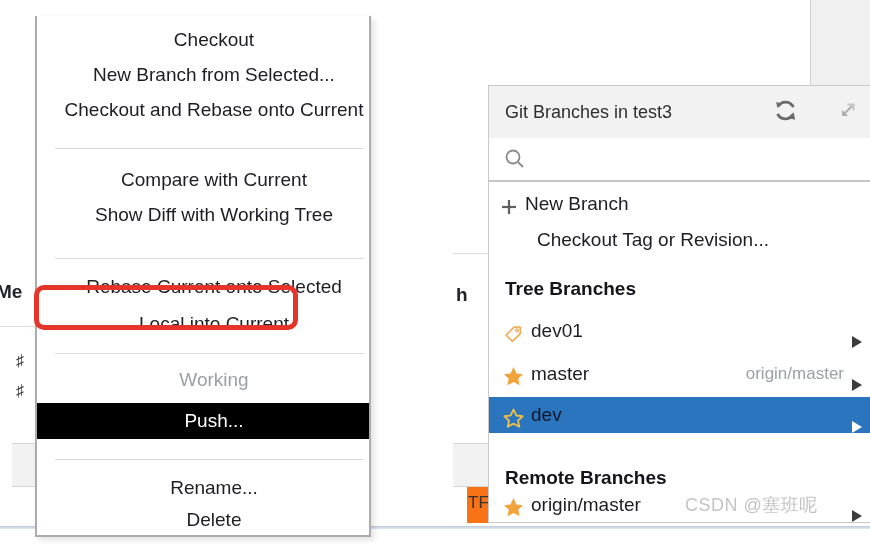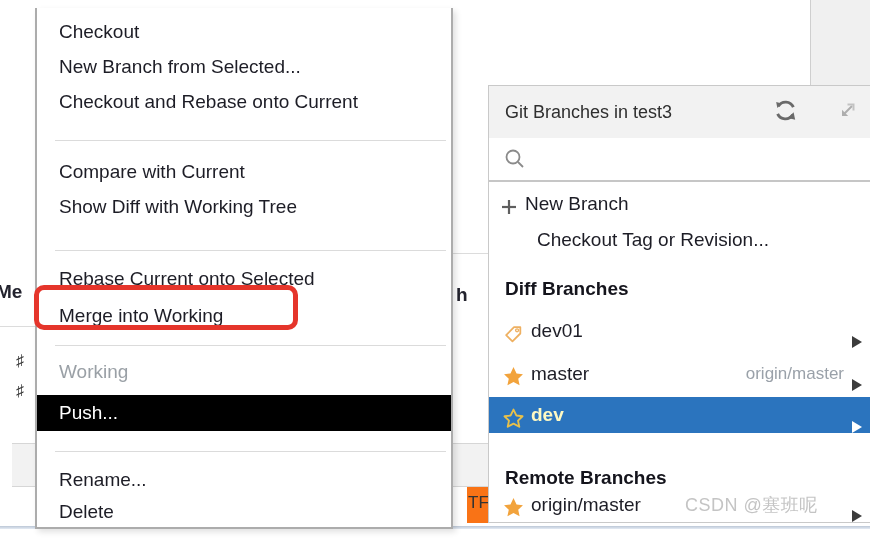--- a/index.html
+++ b/index.html
@@ -8,24 +8,24 @@
   .abs{position:absolute;}
 
   
   .bg-frag{color:#23232e;font-weight:bold;font-size:19px;white-space:nowrap;}
   .bg-line{background:#dcdcdc;}
   .bg-band{background:#f2f2f2;border-top:1px solid #d6d6d6;border-bottom:1px solid #d6d6d6;}
   .sharp{font-size:16px;color:#3a3a3a;font-style:italic;}
   .status-frag{font-size:17px;color:#333;font-weight:normal;}
 
   
-  #menu{left:35px;top:8px;width:418px;height:521px;background:#fff;
+  #menu{left:35px;top:16px;width:336px;height:521px;background:#fff;
         border-left:2px solid #acacac;border-right:2px solid #acacac;
         border-bottom:2px solid #acacac;box-sizing:border-box;
-        box-shadow:3px 3px 6px rgba(0,0,0,0.12);z-index:10;}
+        box-shadow:3px 3px 6px rgba(0,0,0,0.12);z-index:10;text-align:center;}
   .menu-item{position:absolute;left:0;right:0;height:34px;line-height:34px;
              padding-left:22px;font-size:19px;color:#1d1d26;white-space:nowrap;}
   .menu-item.disabled{color:#9aa0a6;}
   .menu-item.selected{color:#fff;}
   .menu-sep{position:absolute;left:18px;right:5px;height:1px;background:#dbdbdb;}
 
   
   #red-box{left:34px;top:285px;width:264px;height:45px;border:5px solid #e5352b;
            border-radius:10px;box-sizing:border-box;z-index:40;pointer-events:none;}
 
@@ -41,21 +41,21 @@
               border-bottom:2px solid #c6c6c6;}
   .p-row{position:absolute;left:0;right:0;height:34px;line-height:34px;font-size:19px;
          color:#1d1d26;white-space:nowrap;}
   .p-row .r-icon{position:absolute;left:14px;top:7px;width:20px;height:20px;}
   .p-row .r-label{position:absolute;left:42px;top:0;}
   .p-row .r-label.no-icon{left:48px;}
   .p-row .r-track{position:absolute;right:26px;top:0;color:#9aa1a9;font-size:17px;}
   .p-row .r-arrow{position:absolute;right:8px;top:11px;width:10px;height:12px;}
   .p-sec{position:absolute;left:16px;height:32px;line-height:32px;font-weight:bold;
          font-size:19px;color:#14141c;white-space:nowrap;}
-  .p-row.sel{background:#2b74be;color:#fef9c3;font-weight:bold;}
+  .p-row.sel{background:#2b74be;color:#0f172a;}
   .watermark{position:absolute;left:196px;top:0;color:#c4c4c4;font-size:18px;letter-spacing:0.5px;}
 
   
   #bottom-line{left:0;top:526px;width:870px;height:3px;
                background:linear-gradient(#bcc7d6,#e4ebf4);}
 </style>
 </head>
 <body>
 
 <div id="stage">
@@ -81,21 +81,21 @@
 
   <div class="abs" id="menu">
     <div class="menu-item" style="top:7px;">Checkout</div>
     <div class="menu-item" style="top:42px;">New Branch from Selected...</div>
     <div class="menu-item" style="top:77px;">Checkout and Rebase onto Current</div>
     <div class="menu-sep" style="top:132px;"></div>
     <div class="menu-item" style="top:147px;">Compare with Current</div>
     <div class="menu-item" style="top:182px;">Show Diff with Working Tree</div>
     <div class="menu-sep" style="top:242px;"></div>
     <div class="menu-item" style="top:254px;">Rebase Current onto Selected</div>
-    <div class="menu-item" style="top:291px;">Merge into Working</div>
+    <div class="menu-item" style="top:291px;">Local into Current</div>
     <div class="menu-sep" style="top:337px;"></div>
     <div class="menu-item disabled" style="top:347px;">Working</div>
     <div class="menu-item selected" style="top:387px;height:36px;line-height:36px;background:#000000;">Push...</div>
     <div class="menu-sep" style="top:443px;"></div>
     <div class="menu-item" style="top:455px;">Rename...</div>
     <div class="menu-item" style="top:488px;height:31px;line-height:31px;">Delete</div>
   </div>
 
   <div class="abs" id="red-box"></div>
 
@@ -135,21 +135,21 @@
           <line x1="10" y1="3" x2="10" y2="17" stroke="#5f5f5f" stroke-width="2.2"></line>
           <line x1="3" y1="10" x2="17" y2="10" stroke="#5f5f5f" stroke-width="2.2"></line>
         </svg>
       </span>
       <span class="r-label" style="left:36px;">New Branch</span>
     </div>
     <div class="p-row" style="top:137px;">
       <span class="r-label no-icon">Checkout Tag or Revision...</span>
     </div>
 
-    <div class="p-sec" style="top:187px;">Diff Branches</div>
+    <div class="p-sec" style="top:187px;">Tree Branches</div>
 
     <div class="p-row" style="top:228px;">
       <span class="r-icon">
         <svg width="21" height="21" viewBox="0 0 20 20">
           <path d="M3 11.5 L10.5 4 H16.5 V10 L9 17.5 Z" fill="none" stroke="#eeb061" stroke-width="1.7" stroke-linejoin="round"></path>
           <circle cx="13.4" cy="7" r="1.4" fill="none" stroke="#eeb061" stroke-width="1.3"></circle>
         </svg>
       </span>
       <span class="r-label">dev01</span>
       <span class="r-arrow">

